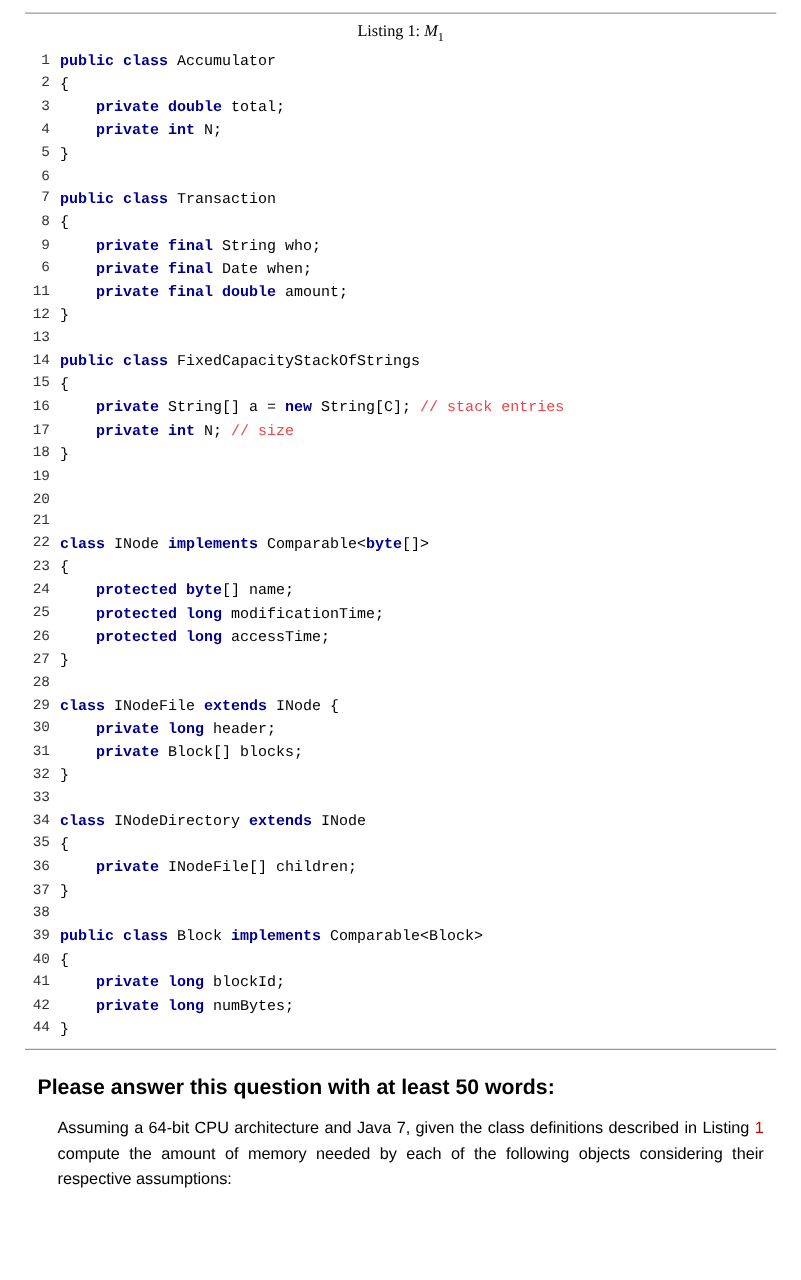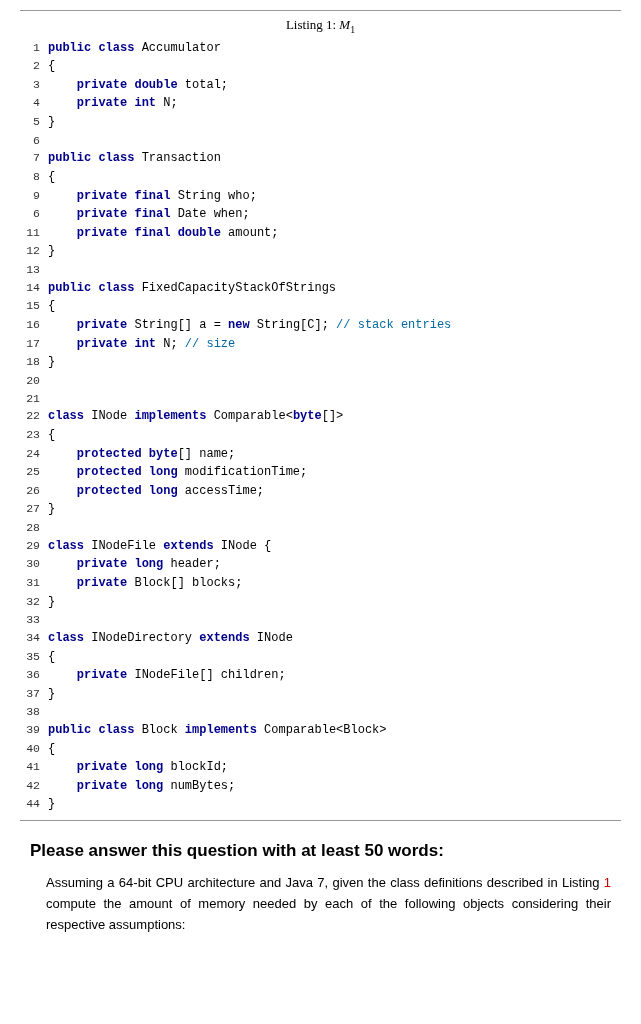--- a/index.html
+++ b/index.html
@@ -43,21 +43,21 @@
       user-select: none;
       font-size: 11.5px;
     }
     .line-content {
       flex: 1;
       white-space: pre;
     }
 
     
     .kw { color: #00008B; font-weight: bold; } 
-    .cm { color: #0369a1; }
+    .cm { color: #ef4444; }
 
     
     .question-section {
       padding: 0 10px;
     }
     .please-answer {
       font-family: Arial, sans-serif;
       font-size: 17px;
       font-weight: bold;
       margin-bottom: 12px;
@@ -164,20 +164,24 @@
         <span class="line-num">16</span>
         <span class="line-content">    <span class="kw">private</span> String[] a = <span class="kw">new</span> String[C]; <span class="cm">// stack entries</span></span>
       </div>
       <div class="code-line">
         <span class="line-num">17</span>
         <span class="line-content">    <span class="kw">private</span> <span class="kw">int</span> N; <span class="cm">// size</span></span>
       </div>
       <div class="code-line">
         <span class="line-num">18</span>
         <span class="line-content">}</span>
+      </div>
+      <div class="code-line">
+        <span class="line-num">19</span>
+        <span class="line-content"></span>
       </div>
       <div class="code-line">
         <span class="line-num">20</span>
         <span class="line-content"></span>
       </div>
       <div class="code-line">
         <span class="line-num">21</span>
         <span class="line-content"></span>
       </div>
       <div class="code-line">

